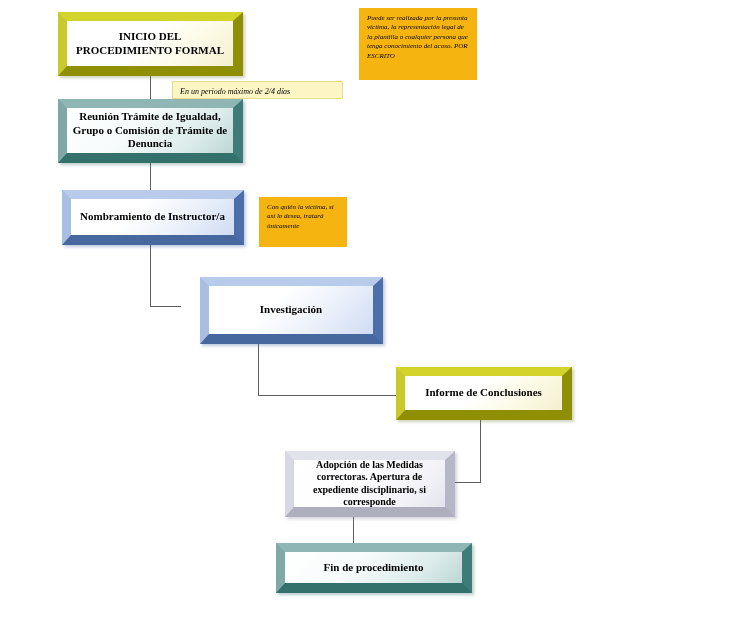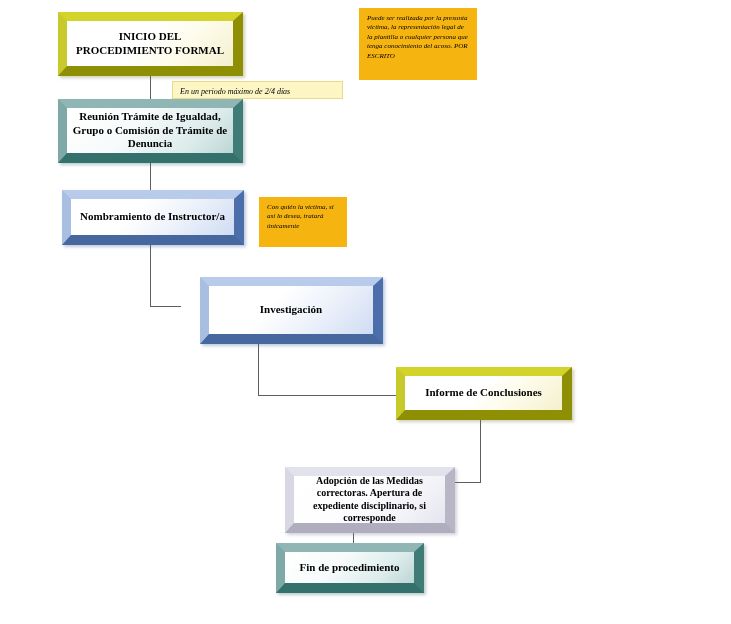--- a/index.html
+++ b/index.html
@@ -61,21 +61,20 @@
     background-image: linear-gradient(135deg, #ffffff 0%, #ffffff 38%, #e9effa 70%, #cfdcf3 100%);
     box-shadow: 2px 2px 3px rgba(70,100,160,0.35);
   }
   
   .skin-grey {
     border-style: solid;
     border-width: 9px 10px 10px 9px;
     border-color: #e2e2ec #b6b6c6 #aeaebe #d8d8e4;
     background-image: linear-gradient(135deg, #ffffff 0%, #fdfdff 45%, #f1f1f7 78%, #e4e4ee 100%);
     box-shadow: 2px 2px 3px rgba(130,130,150,0.35);
-    margin-top: 16px;
   }
 
   
   .note {
     position: absolute;
     box-sizing: border-box;
     font-family: "Liberation Serif", serif;
     font-style: italic;
     color: #000000;
     line-height: 1.35;
@@ -138,21 +137,21 @@
   </div>
 
   <div class="node skin-olive" style="left:396px; top:367px; width:176px; height:53px; font-size:11px;">
     <span class="inner">Informe de Conclusiones</span>
   </div>
 
   <div class="node skin-grey" style="left:285px; top:451px; width:170px; height:66px; font-size:10px;">
     <span class="inner">Adopción de las Medidas correctoras. Apertura de expediente disciplinario, si corresponde</span>
   </div>
 
-  <div class="node skin-teal" style="left:276px; top:543px; width:148px; height:50px; font-size:11px;">
+  <div class="node skin-teal" style="left:276px; top:543px; width:196px; height:50px; font-size:11px;">
     <span class="inner">Fin de procedimiento</span>
   </div>
 
   <div class="note note-orange" style="left:359px; top:8px; width:118px; height:72px; font-size:7px;padding-left:8px;">
     <span>Puede ser realizada por la presunta víctima, la representación legal de la plantilla o cualquier persona que tenga conocimiento del acoso. POR ESCRITO</span>
   </div>
 
   <div class="note note-pale" style="left:172px; top:81px; width:171px; height:18px; font-size:8px;">
     <span>En un periodo máximo de 2/4 días</span>
   </div>

